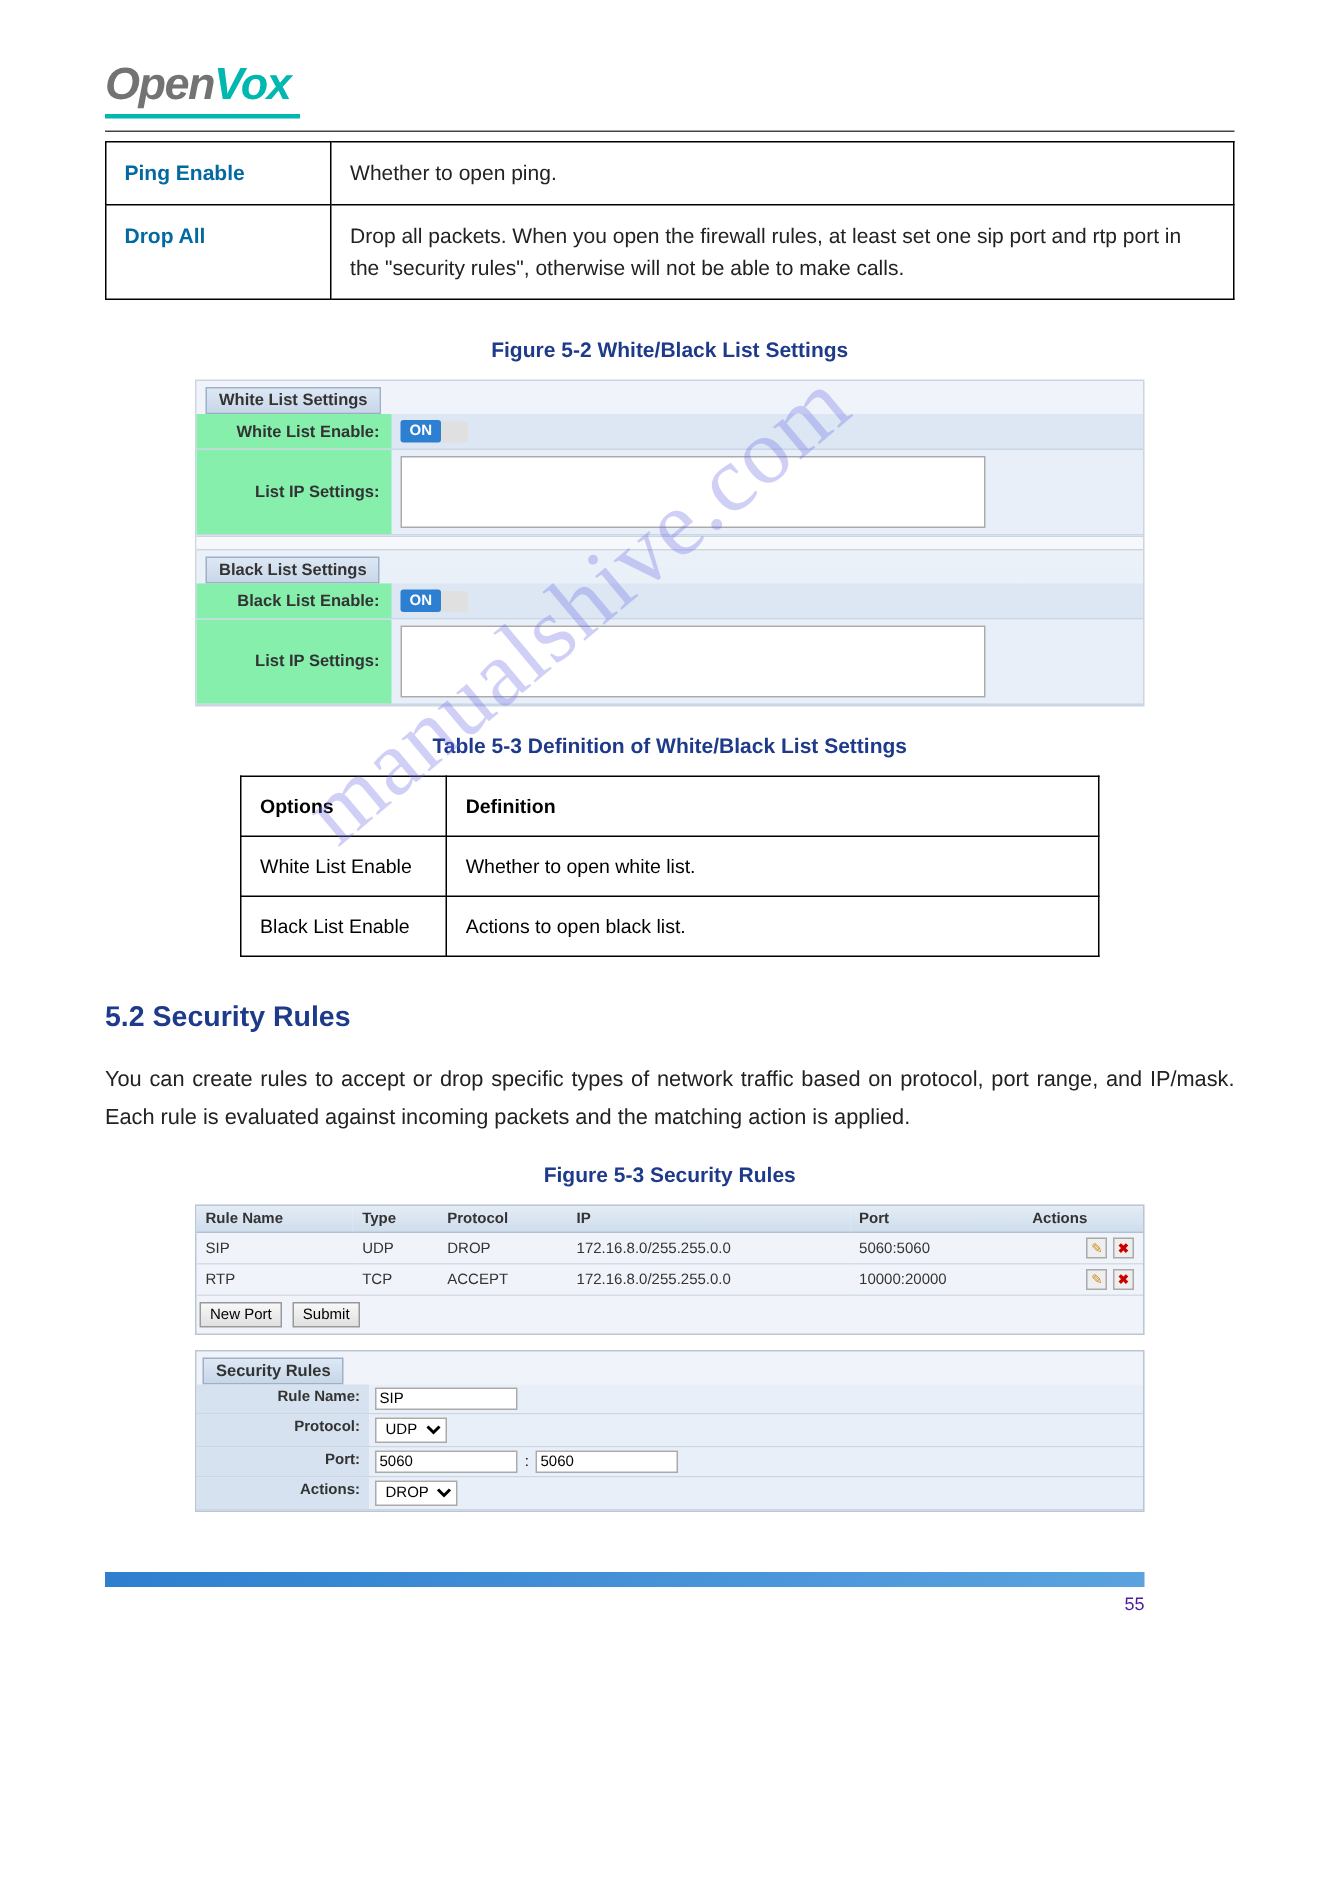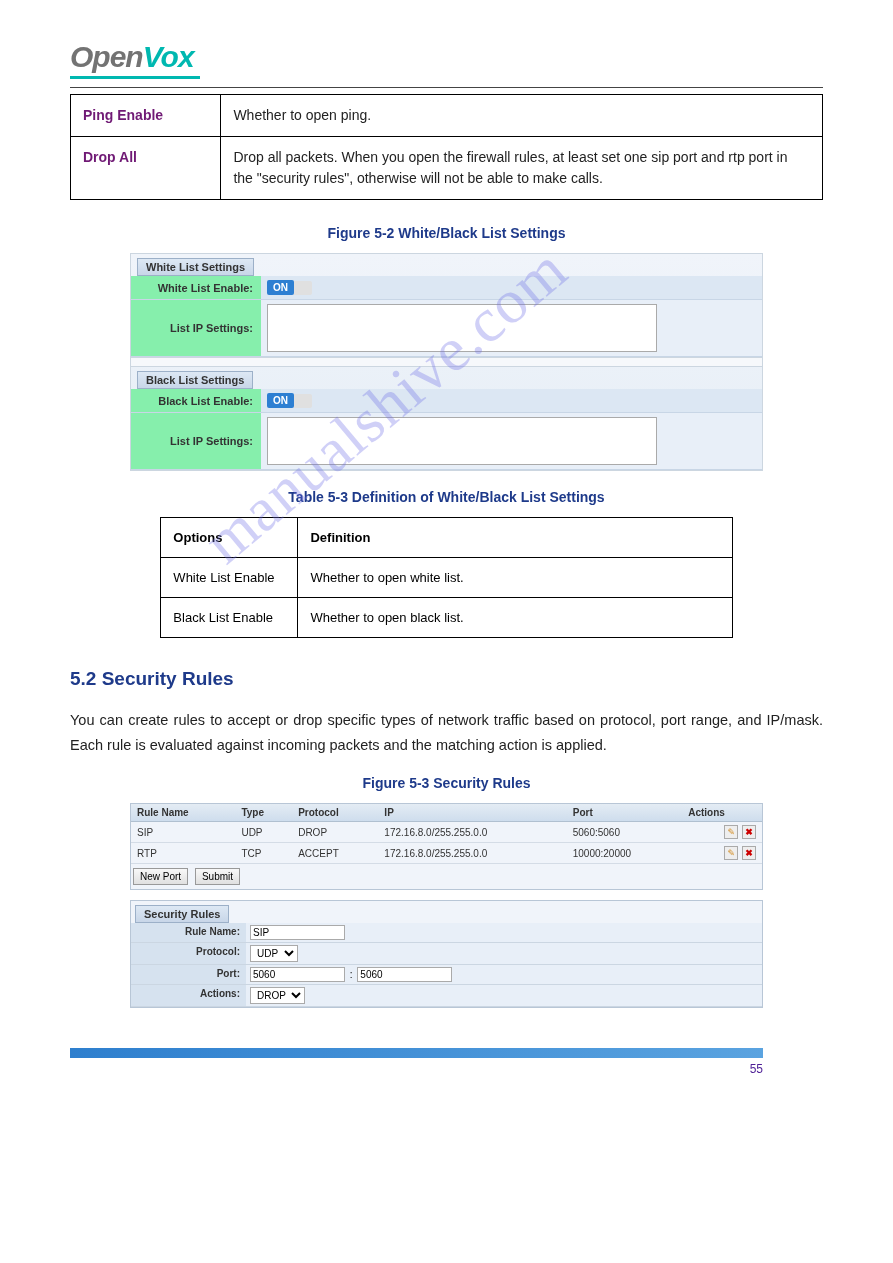--- a/index.html
+++ b/index.html
@@ -7,21 +7,21 @@
   .page { padding: 40px 70px 50px 70px; position: relative; }
   .logo { margin-bottom: 8px; }
   .logo-text { font-size: 30px; font-weight: bold; font-style: italic; letter-spacing: -1px; }
   .logo-open { color: #737373; }
   .logo-vox { color: #00b8b0; }
   .logo-underline { width: 130px; height: 3px; background: #00b8b0; margin-top: 2px; }
   .hr-line { border: none; border-top: 1px solid #444; margin-bottom: 6px; }
   
   .def-table { width: 100%; border-collapse: collapse; margin-bottom: 25px; }
   .def-table td { border: 1px solid #000; padding: 10px 12px; vertical-align: top; font-size: 14px; line-height: 1.5; }
-  .def-table td.label { width: 20%; font-weight: bold; color: #701a75; }
+  .def-table td.label { width: 20%; font-weight: bold; color: #0369a1; }
   .def-table td.desc { color: #222; }
   
   .figure-caption { text-align: center; font-size: 14px; font-weight: bold; color: #1e3a8a; margin: 18px 0 12px 0; }
   
   .screenshot-panel { margin: 4px 60px 18px 60px; background: linear-gradient(#f0f4fa,#e6eef6); border: 1px solid #ccd6e0; font-size: 11px; }
   .panel-section { }
   .panel-tab { display: inline-block; background: linear-gradient(#dde8f4,#c8d6e8); border: 1px solid #9cb0c8; padding: 2px 8px; font-size: 11px; font-weight: bold; color: #333; margin: 4px 0 0 6px; }
   .panel-row { display: flex; border-bottom: 1px solid #c8d6e6; background: #dce7f3; }
   .panel-row.alt { background: #e8eff8; }
   .panel-label { width: 130px; text-align: right; padding: 5px 8px 5px 4px; font-weight: bold; color: #333; background: #86efac; display: flex; align-items: center; justify-content: flex-end; }
@@ -133,21 +133,21 @@
         <tr class="hdr-row">
       <td class="opt">Options</td>
       <td>Definition</td>
     </tr>
     <tr>
       <td class="opt">White List Enable</td>
       <td>Whether to open white list.</td>
     </tr>
     <tr>
       <td class="opt">Black List Enable</td>
-      <td>Whether to open black list.</td>
+      <td>Actions to open black list.</td>
     </tr>
   </tbody>
     </table>
 
   <div class="section-heading">5.2 Security Rules</div>
   <p class="body-para">You can create rules to accept or drop specific types of network traffic based on protocol, port range, and IP/mask. Each rule is evaluated against incoming packets and the matching action is applied.</p>
 
   <div class="figure-caption">Figure 5-3 Security Rules</div>
 
   <div class="rules-table-wrap">

